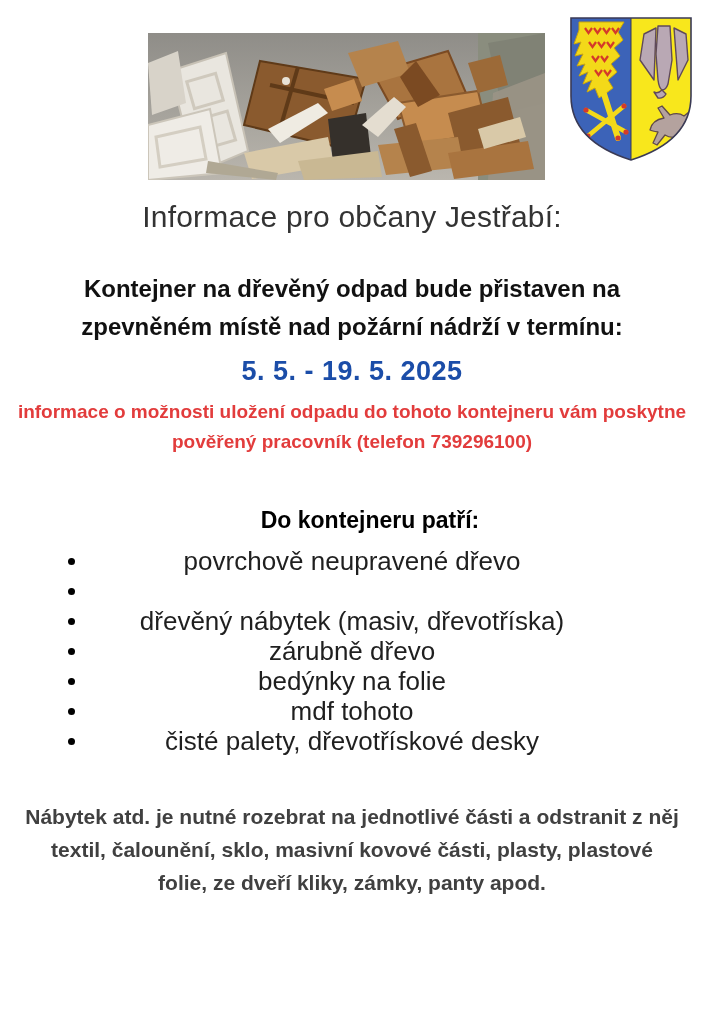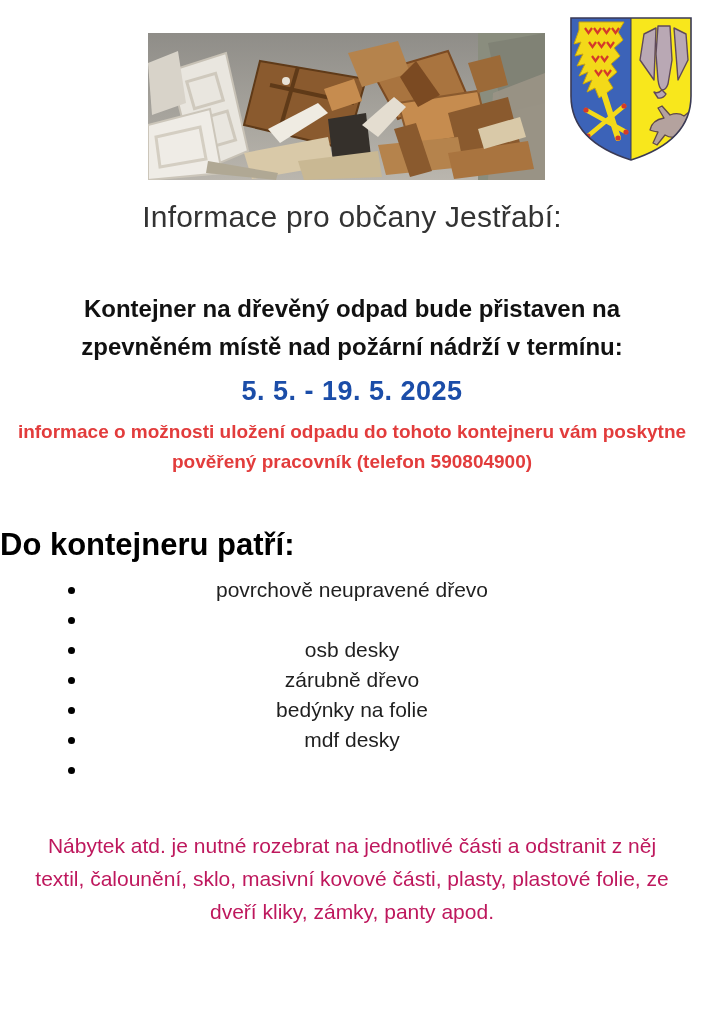--- a/index.html
+++ b/index.html
@@ -23,21 +23,21 @@
   }
 
   .page-title {
     margin-top:18px;
     text-align:center;
     font-size:30px; font-weight:400; color:#333333;
     letter-spacing:0.2px;
   }
 
   .announce {
-    margin:56px auto 0 auto; max-width:640px;
+    margin:36px auto 0 auto; max-width:640px;
     text-align:center;
     font-size:24px; font-weight:700; color:#111111;
     line-height:38px;
   }
 
   .date {
     margin-top:10px;
     text-align:center;
     font-size:27px; font-weight:700;
     letter-spacing:0.5px;
@@ -45,44 +45,44 @@
 
   .contact {
     margin:10px auto 0 auto; max-width:690px;
     text-align:center;
     font-size:19px; font-weight:700;
     line-height:30px;
   }
 
   .list-heading {
     margin-top:50px;
-    text-align:left;
-    font-size:31px; font-weight:700; color:#000000;
+    text-align:center;
+    font-size:23px; font-weight:700; color:#000000;margin-left:36px;
   }
 
   ul.items {
     list-style:none;
     margin-top:12px;
   }
   ul.items li {
     position:relative;
     text-align:center;
-    font-size:21px; color:#1f1f1f;
+    font-size:26px; color:#1f1f1f;
     line-height:30px; height:30px;
   }
   ul.items li .bullet {
     position:absolute; left:68px; top:12px;
     width:7px; height:7px; border-radius:50%;
     background:#000000;
   }
 
   .footer-note {
     margin:44px auto 0 auto; max-width:655px;
     text-align:center;
-    font-size:21px; font-weight:400; color:#be185d;
+    font-size:21px; font-weight:700; color:#404040;
     line-height:33px;
   }
 </style>
 </head>
 <body>
 
 <div class="doc">
 
   <div class="header">
 
@@ -188,29 +188,29 @@
       <line x1="65" y1="4" x2="65" y2="146" stroke="#3a3a55" stroke-width="1"></line>
     </svg>
   </div>
 
   <h1 class="page-title">Informace pro občany Jestřabí:</h1>
 
   <p class="announce">Kontejner na dřevěný odpad bude přistaven na zpevněném místě nad požární nádrží v termínu:</p>
 
   <p class="date" style="color:#1b4da8;">5. 5. - 19. 5. 2025</p>
 
-  <p class="contact" style="color:#e23c3c;">informace o možnosti uložení odpadu do tohoto kontejneru vám poskytne pověřený pracovník (telefon 590804900)</p>
+  <p class="contact" style="color:#e23c3c;">informace o možnosti uložení odpadu do tohoto kontejneru vám poskytne pověřený pracovník (telefon 739296100)</p>
 
   <h2 class="list-heading">Do kontejneru patří:</h2>
 
   <ul class="items">
     <li><span class="bullet"></span><span>povrchově neupravené dřevo</span></li>
     <li><span class="bullet"></span></li>
-    <li><span class="bullet"></span><span>osb desky</span></li>
+    <li><span class="bullet"></span><span>dřevěný nábytek (masiv, dřevotříska)</span></li>
     <li><span class="bullet"></span><span>zárubně dřevo</span></li>
     <li><span class="bullet"></span><span>bedýnky na folie</span></li>
-    <li><span class="bullet"></span><span>mdf desky</span></li>
-    <li><span class="bullet"></span></li>
+    <li><span class="bullet"></span><span>mdf tohoto</span></li>
+    <li><span class="bullet"></span><span>čisté palety, dřevotřískové desky</span></li>
   </ul>
 
   <p class="footer-note">Nábytek atd. je nutné rozebrat na jednotlivé části a odstranit z něj textil, čalounění, sklo, masivní kovové části, plasty, plastové folie, ze dveří kliky, zámky, panty apod.</p>
 
 </div>
 
 </body></html>

